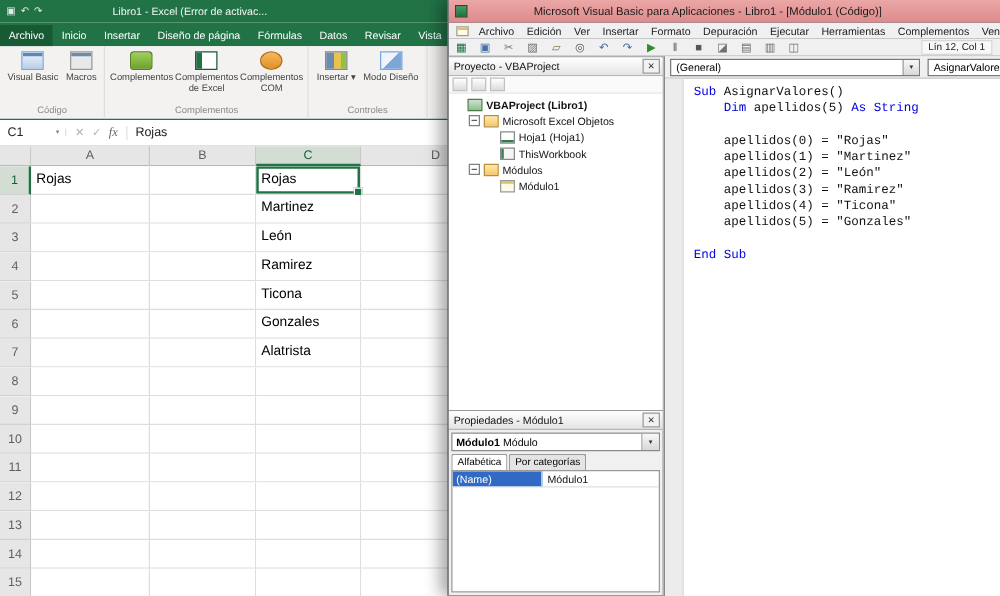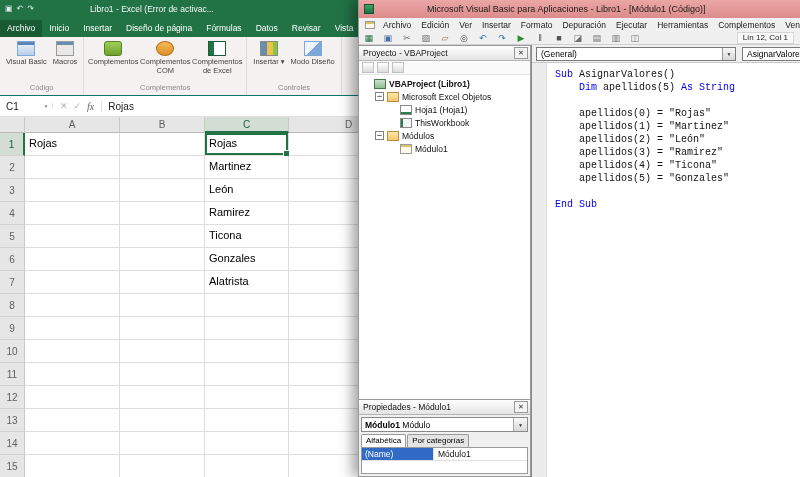--- a/index.html
+++ b/index.html
@@ -55,21 +55,21 @@
   .vb-title{margin-left:68px;white-space:nowrap;overflow:hidden}
   .vb-menubar{height:13px;flex:none;background:#f0f0f0;display:flex;align-items:center;font-size:8.5px;color:#222;padding-left:3px;overflow:hidden;white-space:nowrap}
   .vb-winicon{width:10px;height:8px;flex:none;margin:0 3px;background:#fffbe8;border:1px solid #9a9a9a;box-shadow:inset 0 2px #d9c36a}
   .vb-mitem{padding:0 5px;flex:none}
   .vb-toolbar{height:14px;flex:none;background:#f0f0f0;border-bottom:1px solid #cfcfcf;display:flex;align-items:center;padding:0 6px 0 4px}
   .vb-ticons{display:flex;align-items:center;gap:7px}
   .vb-tico{font-size:9px;line-height:12px;width:12px;text-align:center}
   .vb-status{margin-left:auto;font-size:8px;color:#222;border:1px solid #d6d6d6;background:#f8f8f8;padding:0 5px;height:12px;display:flex;align-items:center;white-space:nowrap}
   .vb-main{flex:1;display:flex;min-height:0}
   .vb-left{width:172px;flex:none;display:flex;flex-direction:column;background:#f0f0f0}
-  .proj{height:355px;flex:none;display:flex;flex-direction:column;border:1px solid #9a9a9a;border-left:none;background:#fff}
+  .proj{height:284px;flex:none;display:flex;flex-direction:column;border:1px solid #9a9a9a;border-left:none;background:#fff}
   .phead{height:15px;flex:none;background:linear-gradient(#ffffff,#e4e4e4);border-bottom:1px solid #b5b5b5;display:flex;align-items:center;justify-content:space-between;font-size:8.5px;color:#111;padding:0 2px 0 4px}
   .pclose{width:14px;height:12px;border:1px solid #9a9a9a;background:#f2f2f2;font-size:7px;display:flex;align-items:center;justify-content:center;color:#333}
   .ptools{height:14px;flex:none;background:#fafafa;border-bottom:1px solid #e4e4e4;display:flex;align-items:center;gap:3px;padding-left:3px}
   .ptool{width:12px;height:11px;border:1px solid #c0c0c0;background:linear-gradient(#fff,#dcdcdc)}
   .ptree{flex:1;background:#fff;font-size:8.5px;color:#111;padding-top:2px;overflow:hidden}
   .titem{height:13px;display:flex;align-items:center;gap:3px;white-space:nowrap}
   .texp{width:9px;height:9px;flex:none;border:1px solid #808080;background:#fff;font-size:9px;line-height:7px;text-align:center;color:#000}
   .texpsp{width:9px;flex:none}
   .ticon{width:12px;height:10px;flex:none}
   .ti-project{background:linear-gradient(#cfe2cf,#8fbf8f);border:1px solid #4a7a4a}
@@ -137,26 +137,26 @@
           </div>
           <div class="rgtitle">Código</div>
         </div>
         <div class="rgroup">
           <div class="rbtns">
             <div class="rbtn">
               <div class="ricon ric-addin"></div>
               <div class="rlabel">Complementos</div>
             </div>
             <div class="rbtn">
+              <div class="ricon ric-xladdin"></div>
+              <div class="rlabel">Complementos de Excel</div>
+            </div>
+            <div class="rbtn">
               <div class="ricon ric-com"></div>
               <div class="rlabel">Complementos COM</div>
-            </div>
-            <div class="rbtn">
-              <div class="ricon ric-xladdin"></div>
-              <div class="rlabel">Complementos de Excel</div>
             </div>
           </div>
           <div class="rgtitle">Complementos</div>
         </div>
         <div class="rgroup">
           <div class="rbtns">
             <div class="rbtn">
               <div class="ricon ric-insert"></div>
               <div class="rlabel">Insertar ▾</div>
             </div>

